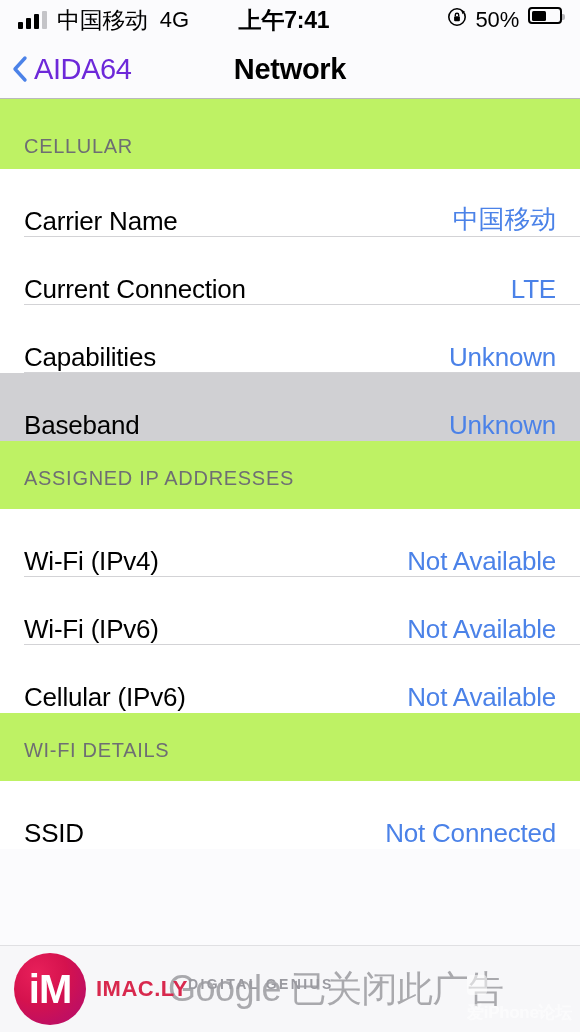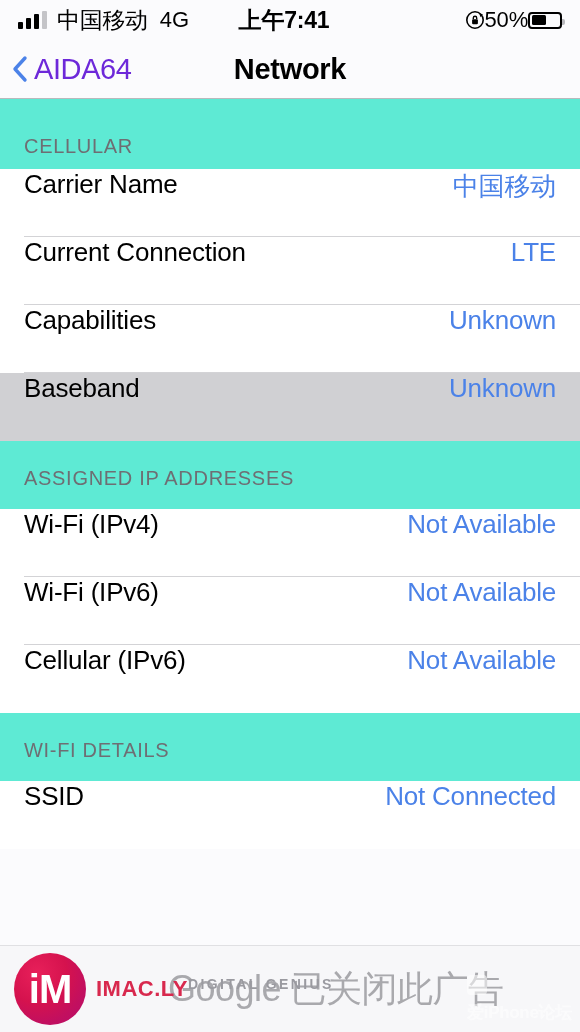--- a/index.html
+++ b/index.html
@@ -42,21 +42,22 @@
     position: absolute;
     left: 0; right: 12px;
     text-align: center;
     font-size: 23px;
     font-weight: 600;
     letter-spacing: -0.2px;
     pointer-events: none;
   }
   .sb-right {
     display: flex;
-    align-items: center;
+    align-items: flex-start;
+    gap: 9px;
     flex: 1 1 0;
     justify-content: flex-end;
     position: relative;
     z-index: 2;
   }
   .signal {
     display: flex;
     align-items: flex-end;
     gap: 3px;
     height: 18px;
@@ -150,39 +151,39 @@
     font-weight: 700;
     letter-spacing: -0.3px;
     color: #000;
   }
 
   
   .list {
     background: #ffffff;
   }
   .section-header {
-    background: #5eead4;
+    background: #bef264;
     padding: 26px 24px 10px 24px;
     box-sizing: border-box;
     height: 68px;
   }
   .section-header.first { height: 70px; padding-top: 36px; }
   .section-header-label {
     font-size: 20px;
     color: #6e6e73;
     letter-spacing: 0.7px;
     font-weight: 400;
     text-transform: uppercase;
   }
   .row {
     position: relative;
     height: 68px;
     background: #ffffff;
     display: flex;
-    align-items: flex-start;
+    align-items: flex-end;
     justify-content: space-between;
     padding: 0 24px;
     box-sizing: border-box;
     cursor: default;
   }
   .row.selected { background: #d0d0d3; }
   .row .sep {
     position: absolute;
     left: 24px;
     right: 0;

